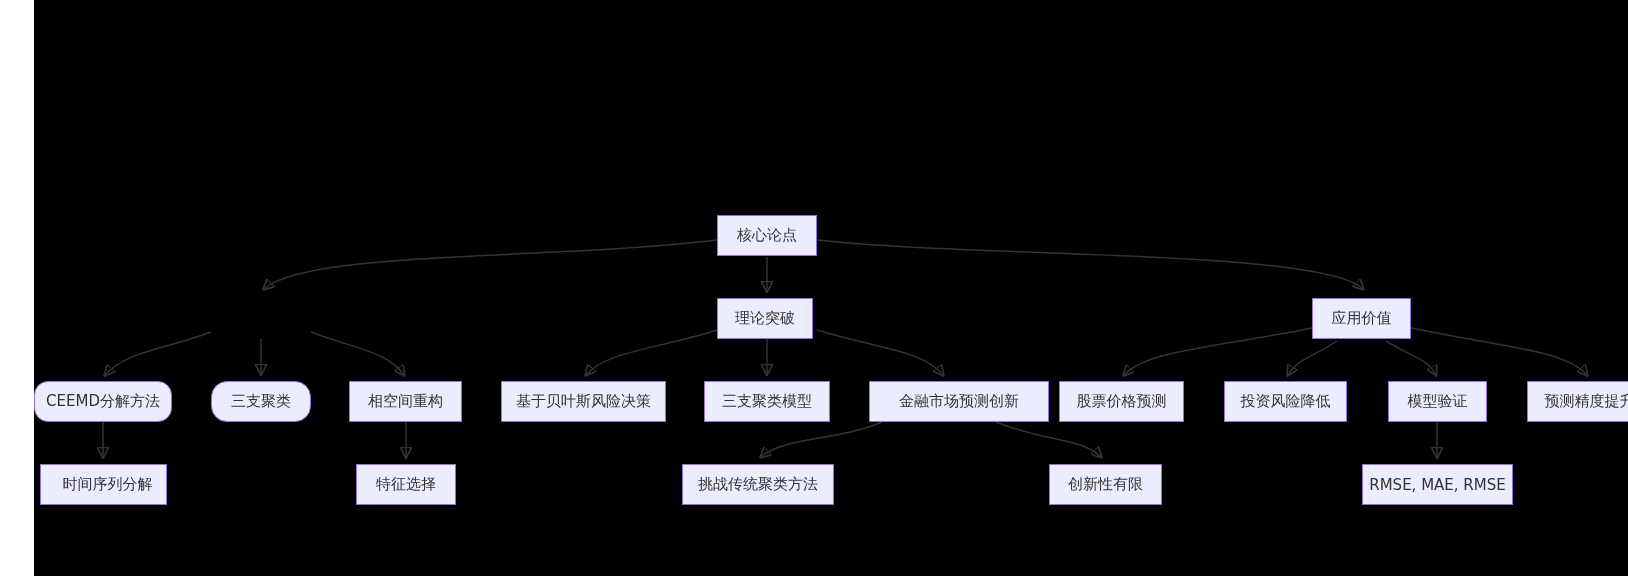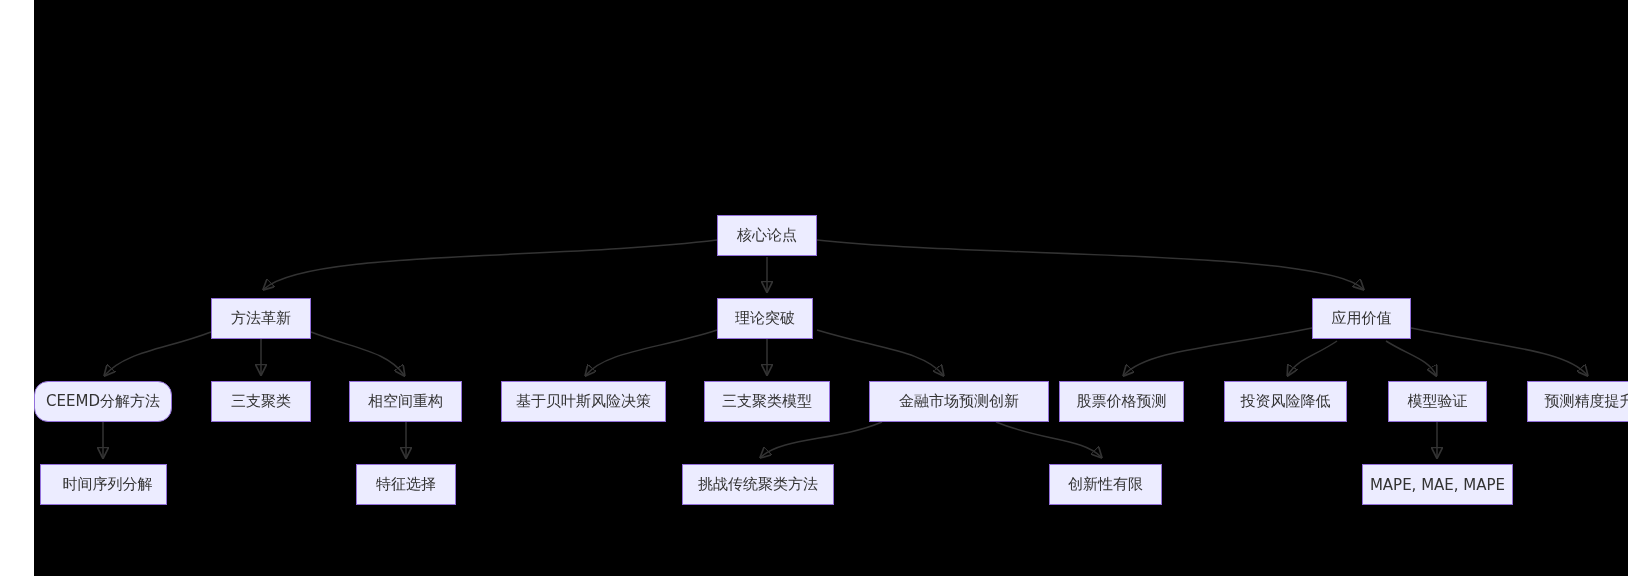--- a/index.html
+++ b/index.html
@@ -69,34 +69,33 @@
     <path d="M 1377 328 C 1468 347, 1532 350, 1553 375" marker-end="url(#arrow)"></path>
     <path d="M 69 422 L 69 457" marker-end="url(#arrow)"></path>
     <path d="M 372 422 L 372 457" marker-end="url(#arrow)"></path>
     <path d="M 848 422 C 803 441, 749 437, 727 457" marker-end="url(#arrow)"></path>
     <path d="M 962 422 C 1008 441, 1049 438, 1067 457" marker-end="url(#arrow)"></path>
     <path d="M 1403 422 L 1403 457" marker-end="url(#arrow)"></path>
   </svg>
 
   <div class="node" style="left:683px; top:215px; width:100px;">核心论点</div>
 
-  <div class="node" style="left:177px; top:298px; width:100px;">方法革新</div>
   <div class="node" style="left:683px; top:298px; width:96px;">理论突破</div>
   <div class="node" style="left:1278px; top:298px; width:99px;">应用价值</div>
 
   <div class="node" style="left:0px; top:381px; width:138px;border-radius:14px;">CEEMD分解方法</div>
-  <div class="node" style="left:177px; top:381px; width:100px;">三支聚类</div>
+  <div class="node" style="left:177px; top:381px; width:100px;border-radius:16px;">三支聚类</div>
   <div class="node" style="left:315px; top:381px; width:113px;">相空间重构</div>
   <div class="node" style="left:467px; top:381px; width:165px;">基于贝叶斯风险决策</div>
   <div class="node" style="left:670px; top:381px; width:126px;">三支聚类模型</div>
   <div class="node" style="left:835px; top:381px; width:180px;">金融市场预测创新</div>
   <div class="node" style="left:1025px; top:381px; width:125px;">股票价格预测</div>
   <div class="node" style="left:1190px; top:381px; width:123px;">投资风险降低</div>
   <div class="node" style="left:1354px; top:381px; width:99px;">模型验证</div>
   <div class="node" style="left:1493px; top:381px; width:125px;">预测精度提升</div>
 
   <div class="node" style="left:6px; top:464px; width:127px;padding-left:8px;">时间序列分解</div>
   <div class="node" style="left:322px; top:464px; width:100px;">特征选择</div>
   <div class="node" style="left:648px; top:464px; width:152px;">挑战传统聚类方法</div>
   <div class="node" style="left:1015px; top:464px; width:113px;">创新性有限</div>
-  <div class="node" style="left:1328px; top:464px; width:151px;">MAPE, MAE, MAPE</div>
+  <div class="node" style="left:1328px; top:464px; width:151px;">RMSE, MAE, RMSE</div>
 
 </div>
 
 </body></html>

